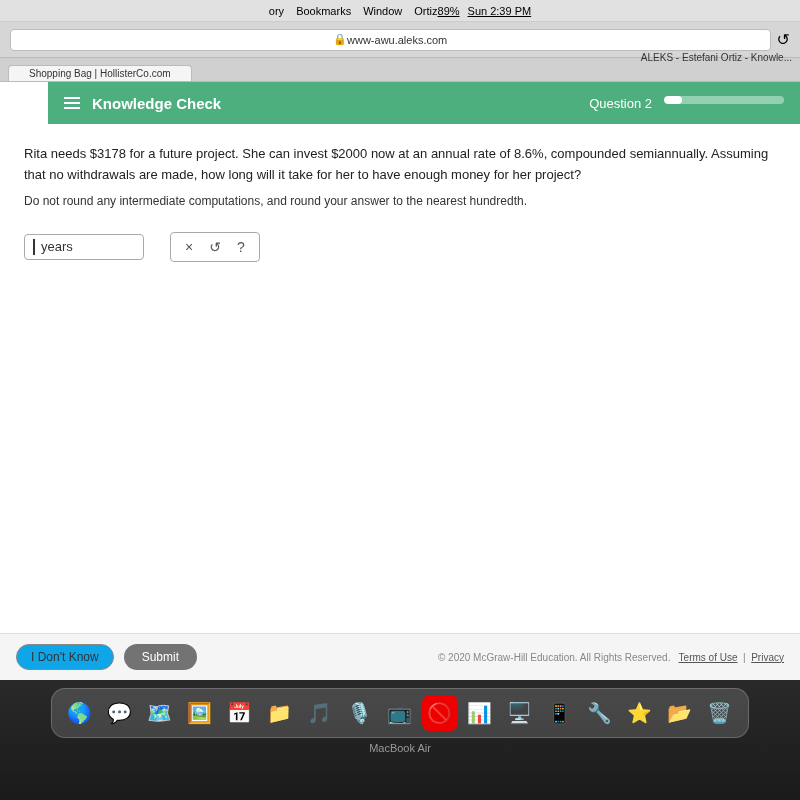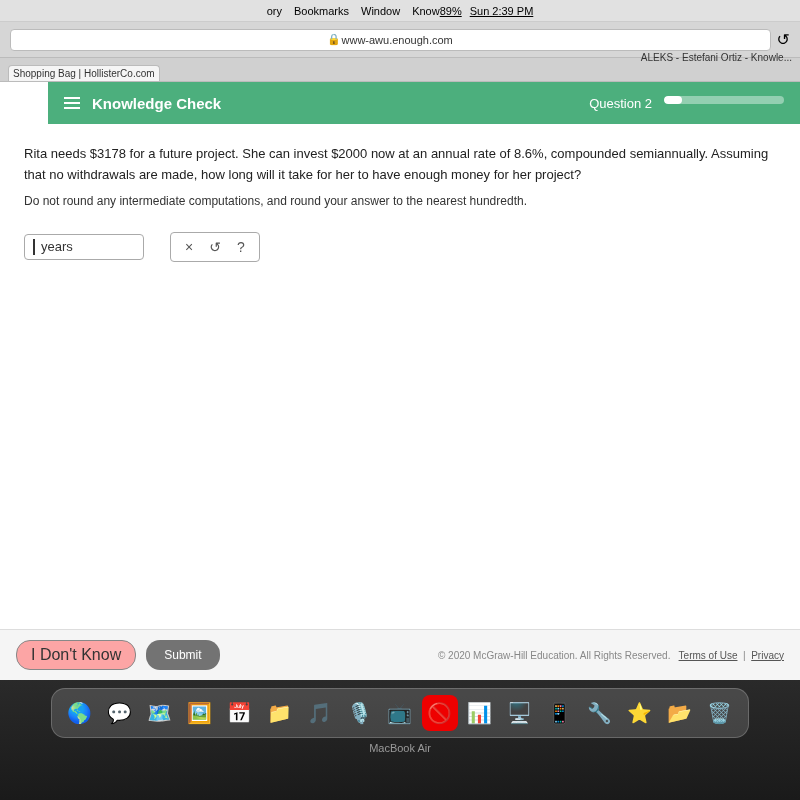--- a/index.html
+++ b/index.html
@@ -68,21 +68,21 @@
       align-items: flex-end;
       padding: 0 8px;
       border-bottom: 1px solid #bbb;
       justify-content: space-between;
     }
     .browser-tab {
       background: #f5f5f5;
       border: 1px solid #bbb;
       border-bottom: none;
       border-radius: 4px 4px 0 0;
-      padding: 2px 4px;
+      padding: 2px 20px;
       font-size: 10px;
       color: #333;
     }
     .browser-tab-right {
       font-size: 10px;
       color: #333;
       padding-bottom: 18px;
     }
 
     
@@ -217,25 +217,25 @@
       padding: 10px 16px;
       display: flex;
       align-items: center;
       justify-content: space-between;
     }
     .bottom-left {
       display: flex;
       gap: 10px;
     }
     .btn-dont-know {
-      background: #fca5a5;
+      background: #0ea5e9;
       border: 1px solid #888;
       border-radius: 14px;
       padding: 5px 14px;
-      font-size: 16px;
+      font-size: 12px;
       color: #333;
       cursor: pointer;
     }
     .btn-submit {
       background: #737373;
       border: none;
       border-radius: 14px;
       padding: 5px 18px;
       font-size: 12px;
       color: white;
@@ -293,32 +293,32 @@
     }
   </style>
 </head>
 <body>
 
 <div class="mac-menubar">
   <div class="mac-menubar-left">
     <span>ory</span>
     <span>Bookmarks</span>
     <span>Window</span>
-    <span>Know</span>
+    <span>Ortiz</span>
   </div>
   <div class="mac-menubar-right">
     <span>89%</span>
     <span>Sun 2:39 PM</span>
   </div>
 </div>
 
 <div class="browser-toolbar">
   <div class="url-bar">
     <span>🔒 </span>
-    <span>www-awu.enough.com</span>
+    <span>www-awu.aleks.com</span>
   </div>
   <span>↺</span>
 </div>
 
 <div class="browser-tabs">
   <div class="browser-tab">Shopping Bag | HollisterCo.com</div>
   <div class="browser-tab-right">ALEKS - Estefani Ortiz - Knowle...</div>
 </div>
 
 <div style="background:white; display:flex; flex-direction:column; height: calc(800px - 120px - 22px - 36px - 24px);">

